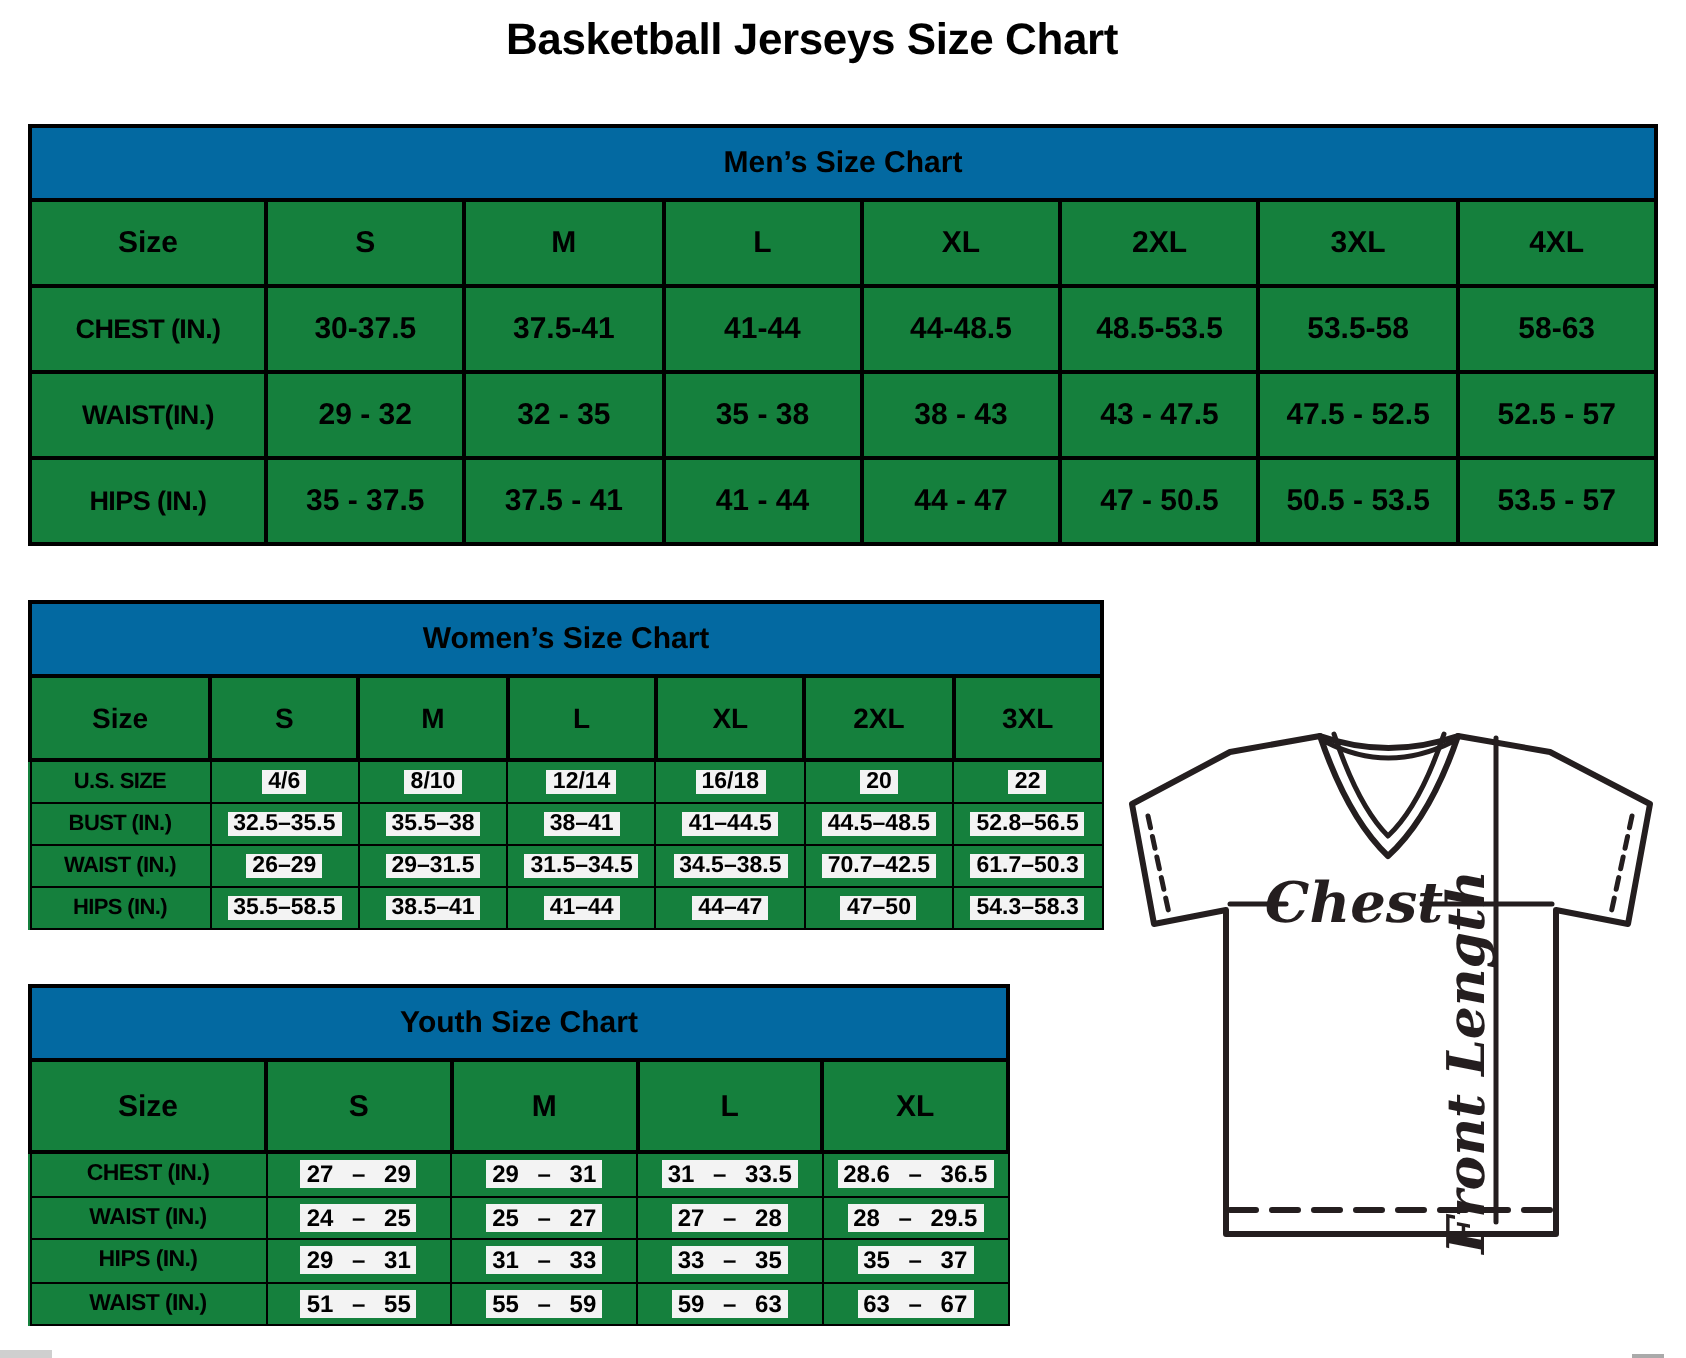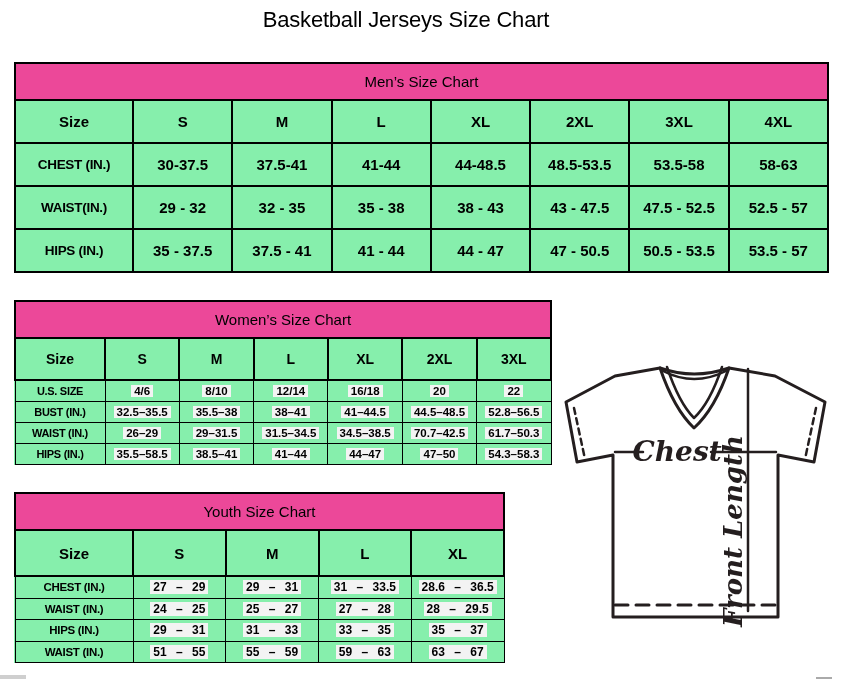--- a/index.html
+++ b/index.html
@@ -6,31 +6,31 @@
   body{
     position:relative;
     width:843px;height:679px;
     background:#ffffff;
     font-family:"Liberation Sans", sans-serif;
     overflow:hidden;
     color:#000;
   }
   .page-title{
     position:absolute; top:7px; left:0; width:812px;
-    text-align:center; font-size:22px; font-weight:normal;
+    text-align:center; font-size:22px; font-weight:bold;
     letter-spacing:-0.2px;
   }
   .chart{ position:absolute; }
   .chart-title{
-    background:#ec4899;
+    background:#0369a1;
     border:2px solid #000; border-bottom:0;
-    font-weight:normal; font-size:15px; text-align:center;
+    font-weight:bold; font-size:15px; text-align:center;
     height:35px; line-height:35px;
   }
-  table{ width:100%; border-collapse:collapse; table-layout:fixed; background:#86efac; }
+  table{ width:100%; border-collapse:collapse; table-layout:fixed; background:#15803d; }
   th,td{
     border:2px solid #000;
     font-weight:bold; text-align:center; vertical-align:middle;
     padding:0; overflow:hidden; white-space:nowrap;
   }
   
   .mens{ left:14px; top:62px; width:815px; }
   .mens col.c0{ width:118px; }
   .mens th{ font-size:15px; height:41px; }
   .mens td{ font-size:15px; height:41px; }

